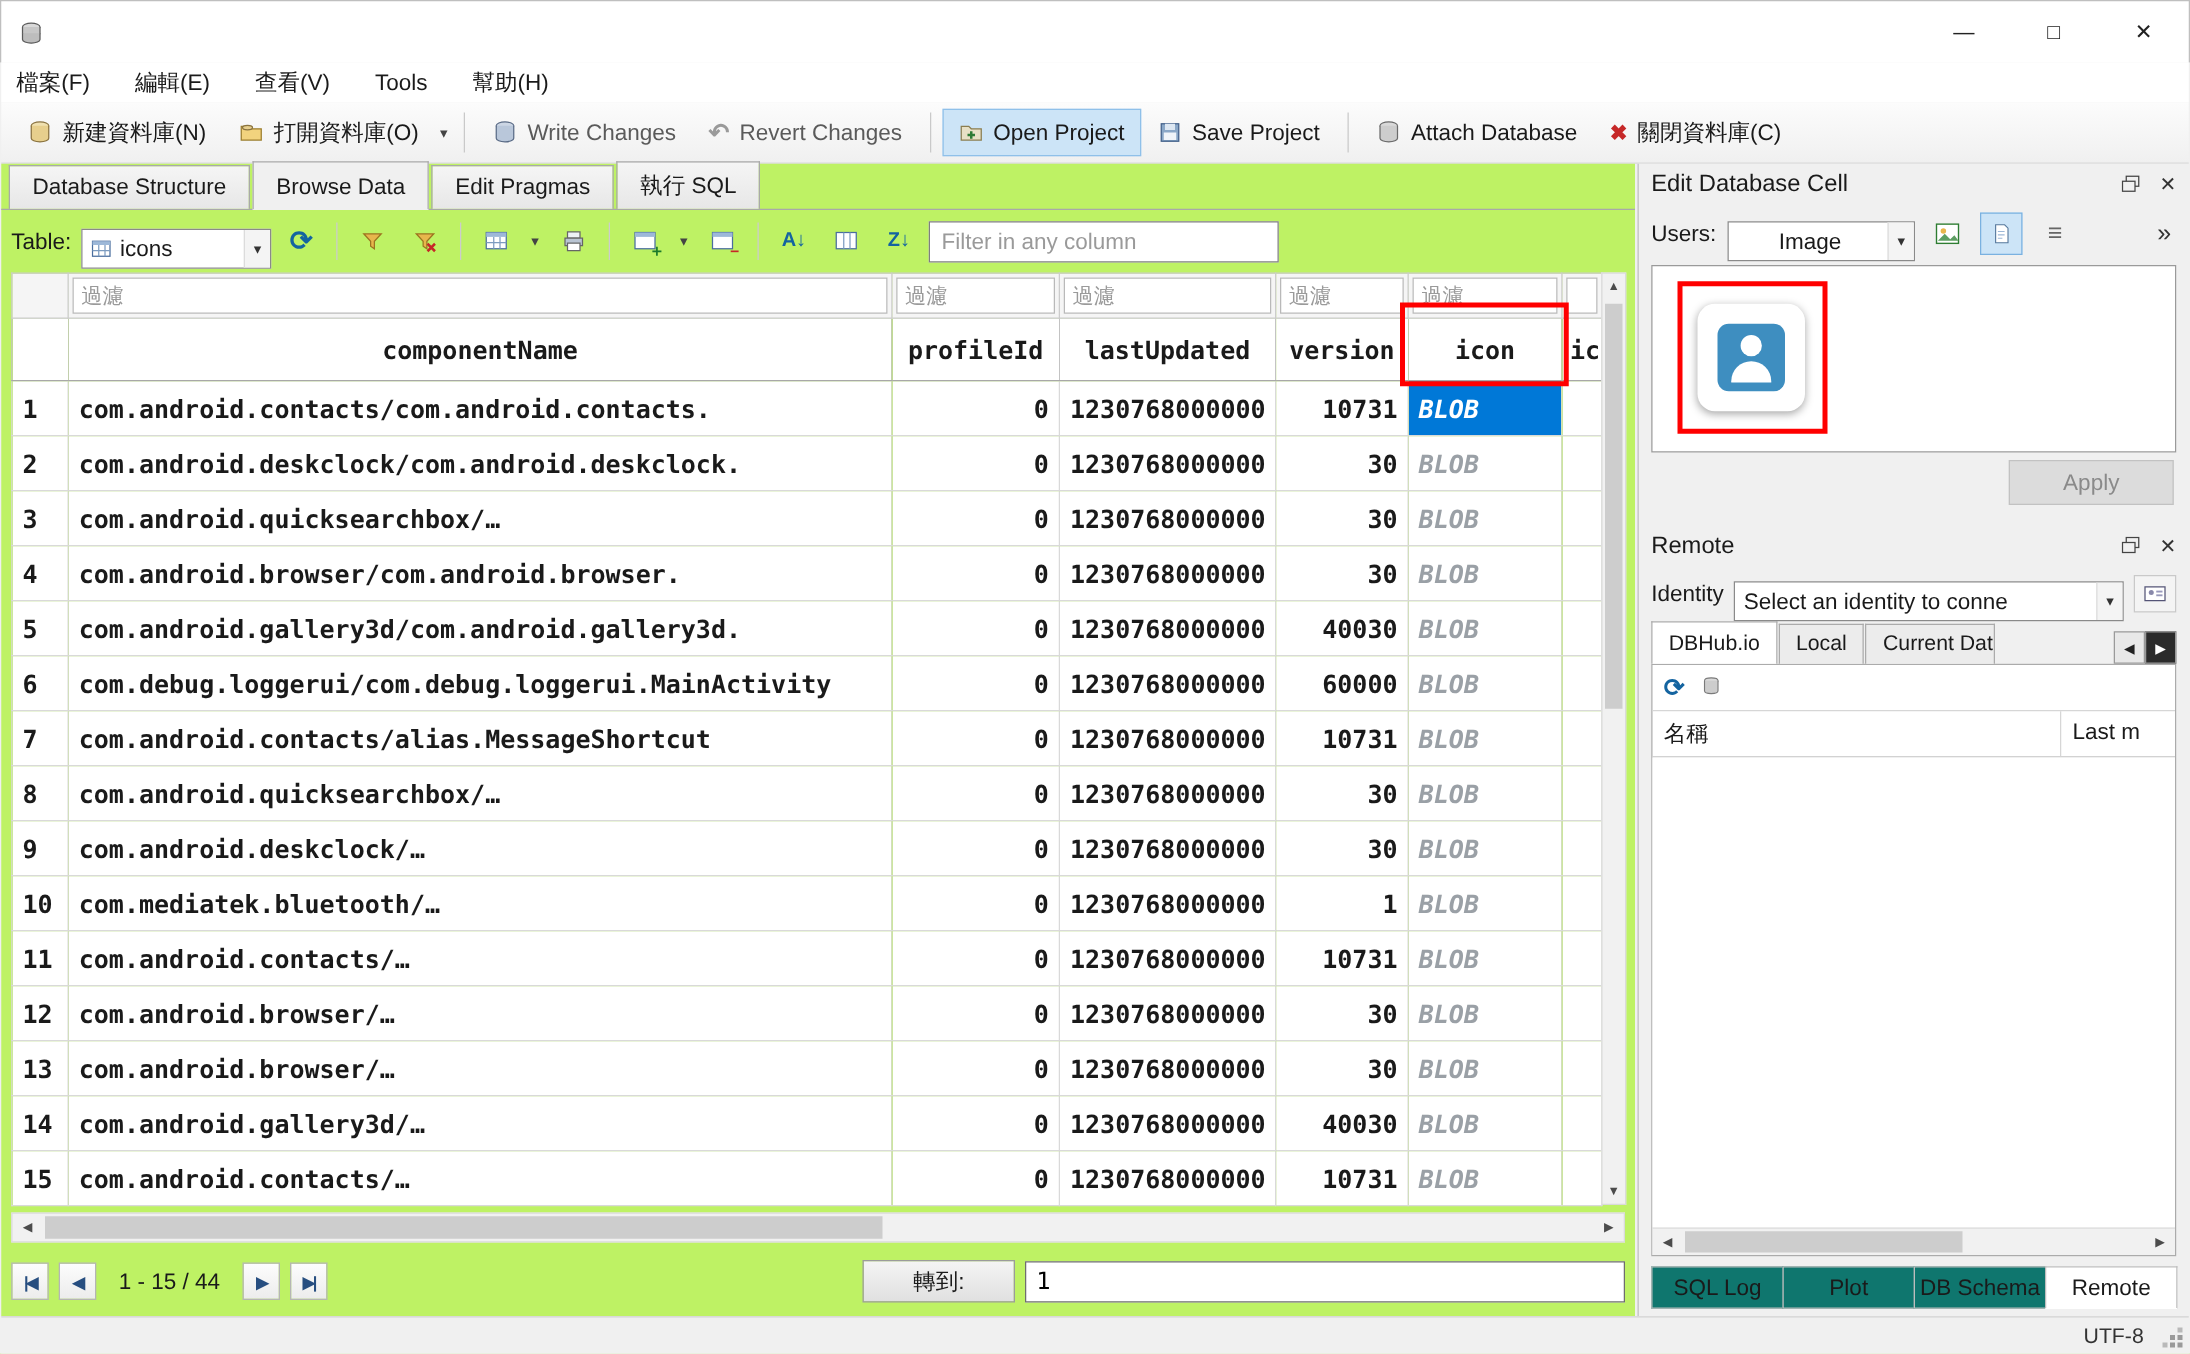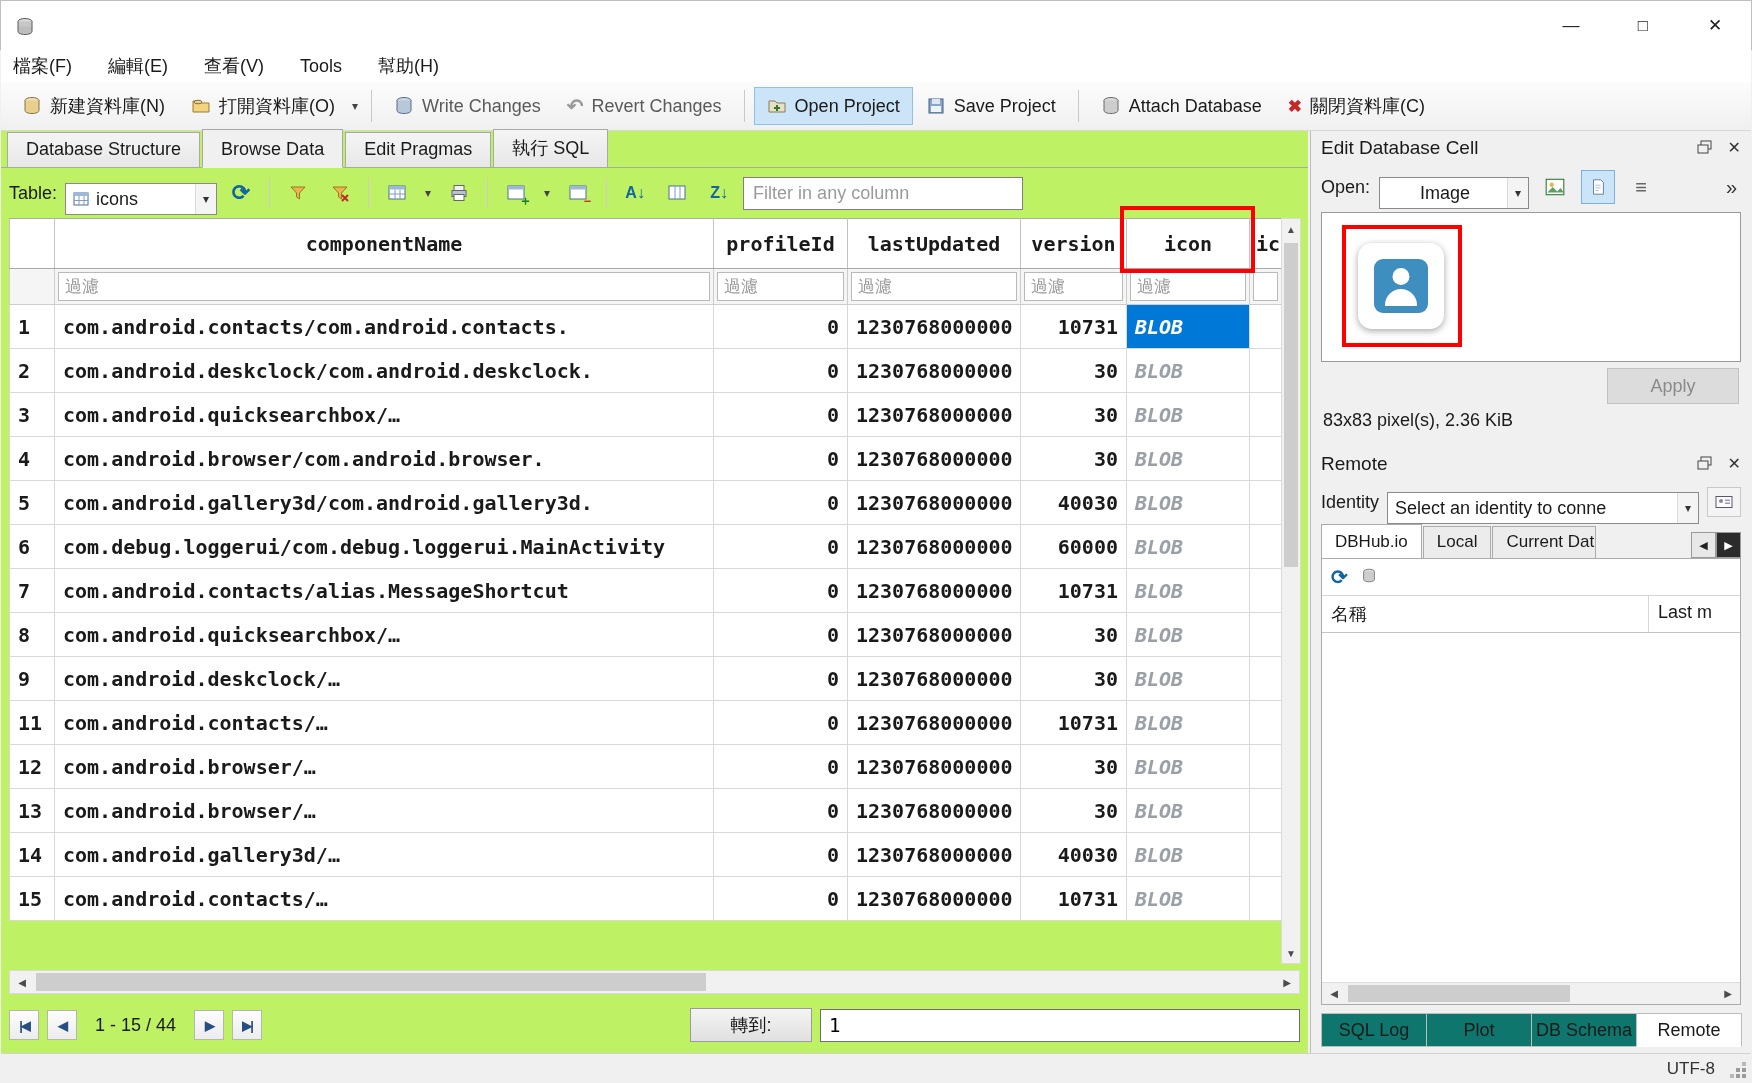--- a/index.html
+++ b/index.html
@@ -368,40 +368,40 @@
         <col style="width:45px">
           <col style="width:659px">
           <col style="width:134px">
         <col style="width:173px">
           <col style="width:106px">
           <col style="width:123px">
           <col style="width:32px">
       </colgroup>
       <thead>
         <tr>
+          <td class="filter"></td>
+          <td class="filter"><input class="filter-field" placeholder="過濾" style=""></td>
+          <td class="filter"><input class="filter-field" placeholder="過濾" style=""></td>
+          <td class="filter"><input class="filter-field" placeholder="過濾" style=""></td>
+          <td class="filter"><input class="filter-field" placeholder="過濾" style=""></td>
+          <td class="filter"><input class="filter-field" placeholder="過濾" style=""></td>
+          <td class="filter"><input class="filter-field" style=""></td>
+        </tr>
+        <tr>
           <th></th>
           <th>componentName</th>
           <th>profileId</th>
           <th>lastUpdated</th>
           <th>version</th>
           <th style="overflow:visible;">
             <span>icon</span>
             <div class="red-box-1"></div>
           </th>
           <th class="partial">ic</th>
         </tr>
-        <tr>
-          <td class="filter"></td>
-          <td class="filter"><input class="filter-field" placeholder="過濾" style=""></td>
-          <td class="filter"><input class="filter-field" placeholder="過濾" style=""></td>
-          <td class="filter"><input class="filter-field" placeholder="過濾" style=""></td>
-          <td class="filter"><input class="filter-field" placeholder="過濾" style=""></td>
-          <td class="filter"><input class="filter-field" placeholder="過濾" style=""></td>
-          <td class="filter"><input class="filter-field" style=""></td>
-        </tr>
       </thead>
       <tbody>
           <tr>
     <td class="cell c-num">1</td>
     <td class="cell c-name">com.android.contacts/com.android.contacts.</td>
     <td class="cell c-prof">0</td>
     <td class="cell c-last">1230768000000</td>
     <td class="cell c-ver">10731</td>
     <td class="cell c-blob sel">BLOB</td>
     <td class="cell"></td>
@@ -468,20 +468,29 @@
     <td class="cell c-ver">30</td>
     <td class="cell c-blob">BLOB</td>
     <td class="cell"></td>
   </tr>
           <tr>
     <td class="cell c-num">9</td>
     <td class="cell c-name">com.android.deskclock/…</td>
     <td class="cell c-prof">0</td>
     <td class="cell c-last">1230768000000</td>
     <td class="cell c-ver">30</td>
+    <td class="cell c-blob">BLOB</td>
+    <td class="cell"></td>
+  </tr>
+          <tr>
+    <td class="cell c-num">10</td>
+    <td class="cell c-name">com.mediatek.bluetooth/…</td>
+    <td class="cell c-prof">0</td>
+    <td class="cell c-last">1230768000000</td>
+    <td class="cell c-ver">1</td>
     <td class="cell c-blob">BLOB</td>
     <td class="cell"></td>
   </tr>
           <tr>
     <td class="cell c-num">11</td>
     <td class="cell c-name">com.android.contacts/…</td>
     <td class="cell c-prof">0</td>
     <td class="cell c-last">1230768000000</td>
     <td class="cell c-ver">10731</td>
     <td class="cell c-blob">BLOB</td>
@@ -562,21 +571,21 @@
         <span class="ph-icon">
             <svg width="15" height="15" viewBox="0 0 15 15">
               <rect x="4" y="1" width="10" height="8" fill="none" stroke="#444"></rect>
               <rect x="1" y="5" width="10" height="8" fill="#f0f0f0" stroke="#444"></rect>
             </svg>
           </span>
         <span class="ph-icon" style="font-size:16px;">✕</span>
       </span>
     </div>
     <div class="mode-row">
-      <span>Open:</span>
+      <span>Users:</span>
       <div class="combo" style="width:150px;padding-left:40px;">
         <span>Image</span>
         <span class="caret">▾</span>
       </div>
       <div class="mini-btn">
           <svg width="22" height="22" viewBox="0 0 20 20">
             <rect x="2" y="3" width="16" height="14" fill="#fff" stroke="#2e7d32"></rect>
             <circle cx="7" cy="8" r="2" fill="#e8b64c"></circle>
             <path d="M3 15l5-5 4 4 3-3 3 4z" fill="#5d9e62"></path>
           </svg>
@@ -594,21 +603,20 @@
     </div>
     <div class="preview-box">
       <div class="icon-tile">
         <div class="contact-glyph"></div>
       </div>
       <div class="red-box-2"></div>
     </div>
     <div class="info-row">
       <div class="apply-btn">Apply</div>
     </div>
-    <div class="size-line">83x83 pixel(s), 2.36 KiB</div>
   </div>
 
   <div class="remote-panel">
     <div class="panel-header">
       <span>Remote</span>
       <span class="ph-icons">
         <span class="ph-icon">
             <svg width="15" height="15" viewBox="0 0 15 15">
               <rect x="4" y="1" width="10" height="8" fill="none" stroke="#444"></rect>
               <rect x="1" y="5" width="10" height="8" fill="#f0f0f0" stroke="#444"></rect>

